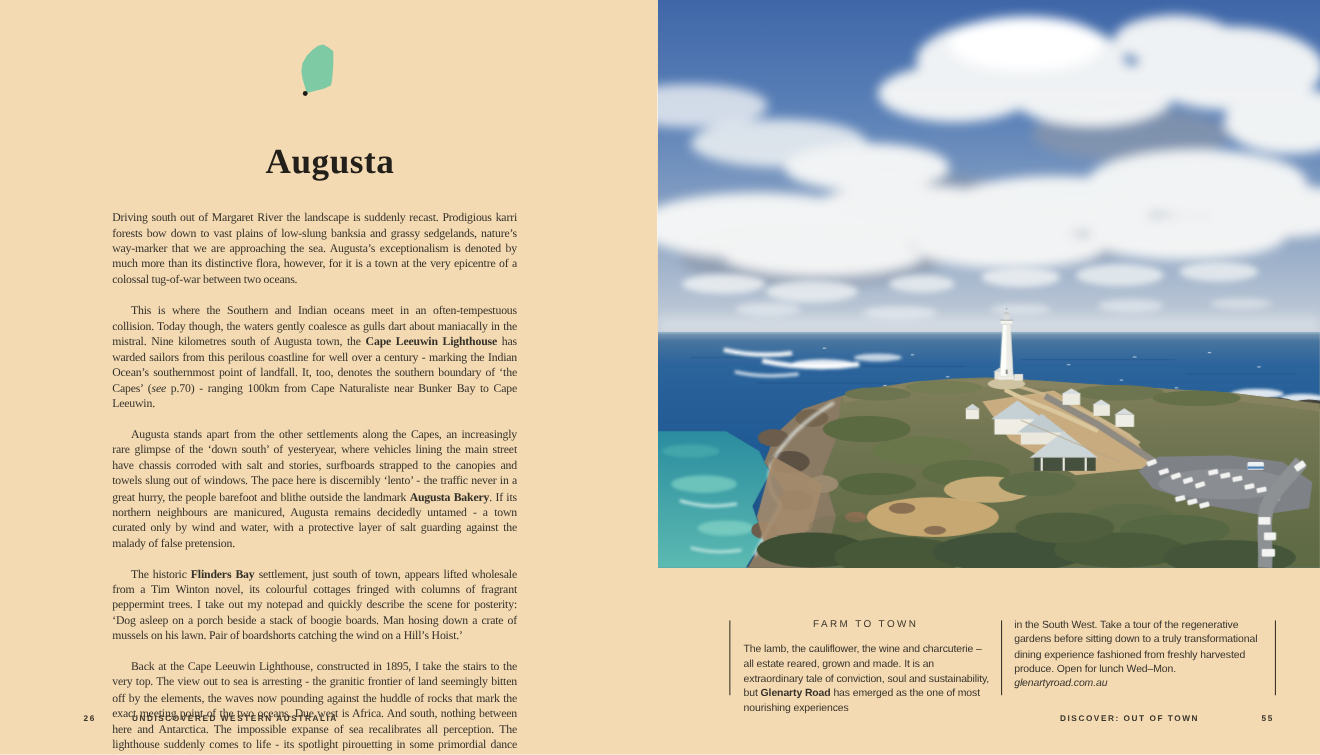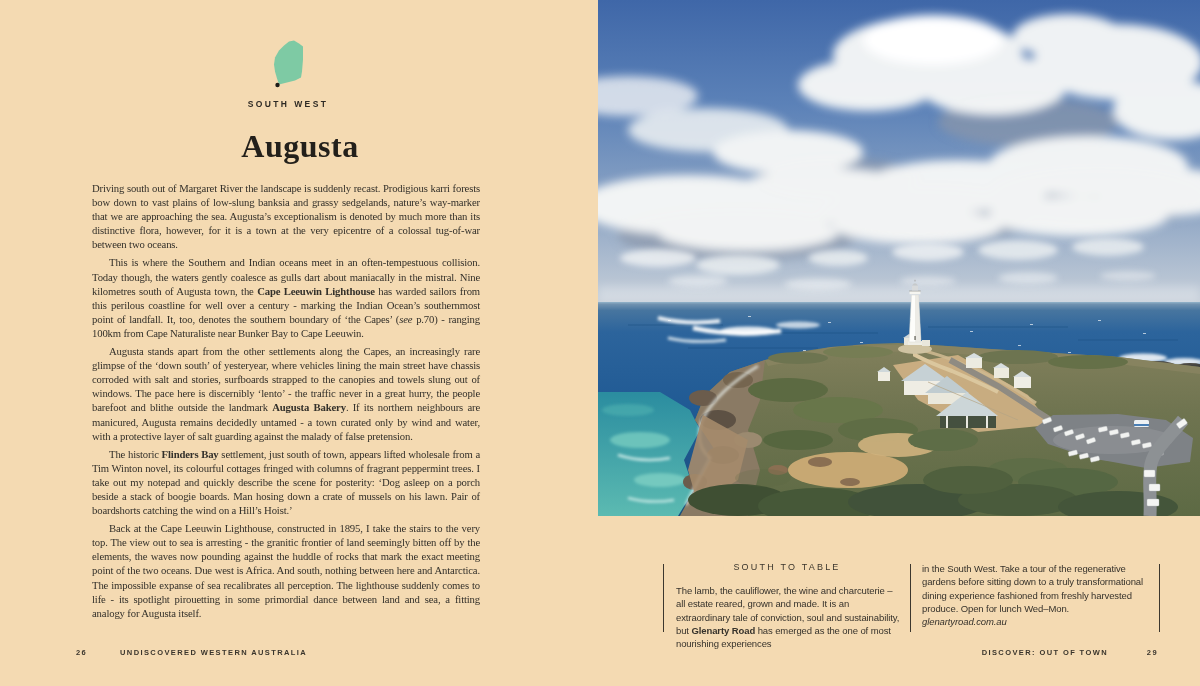--- a/index.html
+++ b/index.html
@@ -16,30 +16,30 @@
   .page-title{
     position:absolute;left:90px;top:116px;width:396px;text-align:center;
     font-family:"Liberation Serif",serif;font-weight:700;font-size:32px;
     letter-spacing:.5px;color:#23201b;line-height:36px;
   }
   .body-copy{
     position:absolute;left:88px;top:177px;width:396px;
     font-family:"Liberation Serif",serif;font-size:10.7px;line-height:14.1px;
     letter-spacing:-0.15px;text-align:justify;color:#33302a;
   }
-  .body-copy p{margin:4px;text-indent:17px;}
+  .body-copy p{margin:14px;text-indent:17px;}
   .body-copy p.first{text-indent:0;}
   
   .folio{
     position:absolute;top:648px;font-size:7.5px;letter-spacing:1.4px;
     font-weight:700;color:#3a352c;white-space:nowrap;padding-left:36px;
   }
   .folio-num-left{left:40px;}
   .folio-title-left{left:84px;}
-  .folio-title-right{right:92px;}
+  .folio-title-right{right:110px;}
   .folio-num-right{right:42px;}
   
   .photo{position:absolute;left:598px;top:0;width:602px;height:516px;display:block;}
   
   .vrule{position:absolute;width:1px;height:68px;top:564px;background:#3c372e;}
   .vrule-1{left:663px;} .vrule-2{left:910px;} .vrule-3{left:1159px;}
   .ftt-heading{
     position:absolute;left:664px;top:562px;width:246px;text-align:center;
     font-size:9px;letter-spacing:2.2px;font-weight:500;color:#3a352c;
   }
@@ -53,21 +53,20 @@
 </head>
 <body>
 
 <div class="spread">
 
   <svg class="map-wrap" viewBox="0 0 46 52">
     <path d="M27,3 L32,6 L36,9 L36,22 L35,34 L34,40 L28,43 L20,45 L12,47 L10,41 L8,34 L7,27 L8,20 L12,13 L17,8 L22,4 Z" fill="#7ecaa4"></path>
     <circle cx="10.5" cy="47.5" r="2.2" fill="#1c1b18"></circle>
   </svg>
 
-  <div class="region-label">SOUTH WEST</div>
   <h1 class="page-title" style="margin:12px;">Augusta</h1>
 
   <div class="body-copy">
     <p class="first"><span>Driving south out of Margaret River the landscape is suddenly recast. Prodigious karri forests bow down to vast plains of low-slung banksia and grassy sedgelands, nature’s way-marker that we are approaching the sea. Augusta’s exceptionalism is denoted by much more than its distinctive flora, however, for it is a town at the very epicentre of a colossal tug-of-war between two oceans.</span></p>
     <p><span>This is where the Southern and Indian oceans meet in an often-tempestuous collision. Today though, the waters gently coalesce as gulls dart about maniacally in the mistral. Nine kilometres south of Augusta town, the </span><span style="font-weight: 700;">Cape Leeuwin Lighthouse</span><span> has warded sailors from this perilous coastline for well over a century - marking the Indian Ocean’s southernmost point of landfall. It, too, denotes the southern boundary of ‘the Capes’ (</span><span style="font-style: italic;">see</span><span> p.70) - ranging 100km from Cape Naturaliste near Bunker Bay to Cape Leeuwin.</span></p>
     <p><span>Augusta stands apart from the other settlements along the Capes, an increasingly rare glimpse of the ‘down south’ of yesteryear, where vehicles lining the main street have chassis corroded with salt and stories, surfboards strapped to the canopies and towels slung out of windows. The pace here is discernibly ‘lento’ - the traffic never in a great hurry, the people barefoot and blithe outside the landmark </span><span style="font-weight: 700;">Augusta Bakery</span><span>. If its northern neighbours are manicured, Augusta remains decidedly untamed - a town curated only by wind and water, with a protective layer of salt guarding against the malady of false pretension.</span></p>
     <p><span>The historic </span><span style="font-weight: 700;">Flinders Bay</span><span> settlement, just south of town, appears lifted wholesale from a Tim Winton novel, its colourful cottages fringed with columns of fragrant peppermint trees. I take out my notepad and quickly describe the scene for posterity: ‘Dog asleep on a porch beside a stack of boogie boards. Man hosing down a crate of mussels on his lawn. Pair of boardshorts catching the wind on a Hill’s Hoist.’</span></p>
     <p><span>Back at the Cape Leeuwin Lighthouse, constructed in 1895, I take the stairs to the very top. The view out to sea is arresting - the granitic frontier of land seemingly bitten off by the elements, the waves now pounding against the huddle of rocks that mark the exact meeting point of the two oceans. Due west is Africa. And south, nothing between here and Antarctica. The impossible expanse of sea recalibrates all perception. The lighthouse suddenly comes to life - its spotlight pirouetting in some primordial dance between land and sea, a fitting analogy for Augusta itself.</span></p>
   </div>
 
@@ -317,23 +316,23 @@
       <path d="M314,285.5 Q317,281 320,285.5 Z" fill="#c6c9cb"></path>
       <path d="M317,281.5 L317,279.8" stroke="#9a9a94" stroke-width="0.8"></path>
       <rect x="316.2" y="336" width="1.8" height="4" fill="#8d8c84"></rect>
     </g>
   </svg>
 
   <div class="vrule vrule-1"></div>
   <div class="vrule vrule-2"></div>
   <div class="vrule vrule-3"></div>
 
-  <div class="ftt-heading">SOUTH TO TABLE</div>
+  <div class="ftt-heading">FARM TO TOWN</div>
   <div class="ftt-col ftt-col2">
     <span>in the South West. Take a tour of the regenerative gardens before sitting down to a truly transformational dining experience fashioned from freshly harvested produce. Open for lunch Wed–Mon.</span><br>
     <a href="#" class="website">glenartyroad.com.au</a>
   </div>
   <div class="ftt-col ftt-col1"><span>The lamb, the cauliflower, the wine and charcuterie – all estate reared, grown and made. It is an extraordinary tale of conviction, soul and sustainability, but </span><span style="font-weight: 700;">Glenarty Road</span><span> has emerged as the one of most nourishing experiences</span></div>
 
   <div class="folio folio-title-right">DISCOVER: OUT OF TOWN</div>
-  <div class="folio folio-num-right">29</div>
+  <div class="folio folio-num-right">55</div>
 
 </div>
 
 </body></html>

